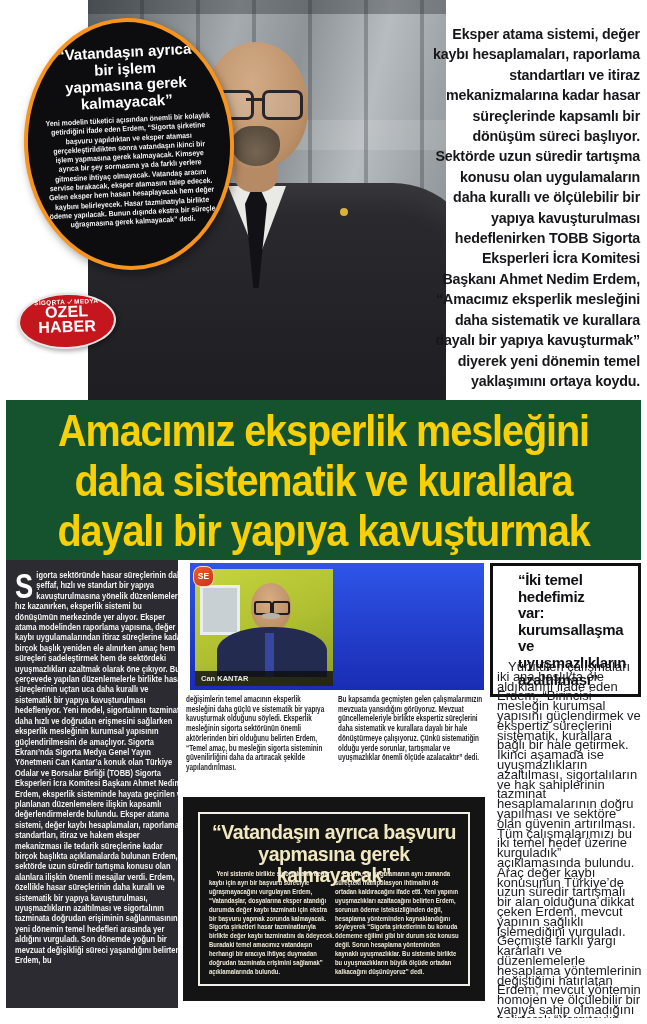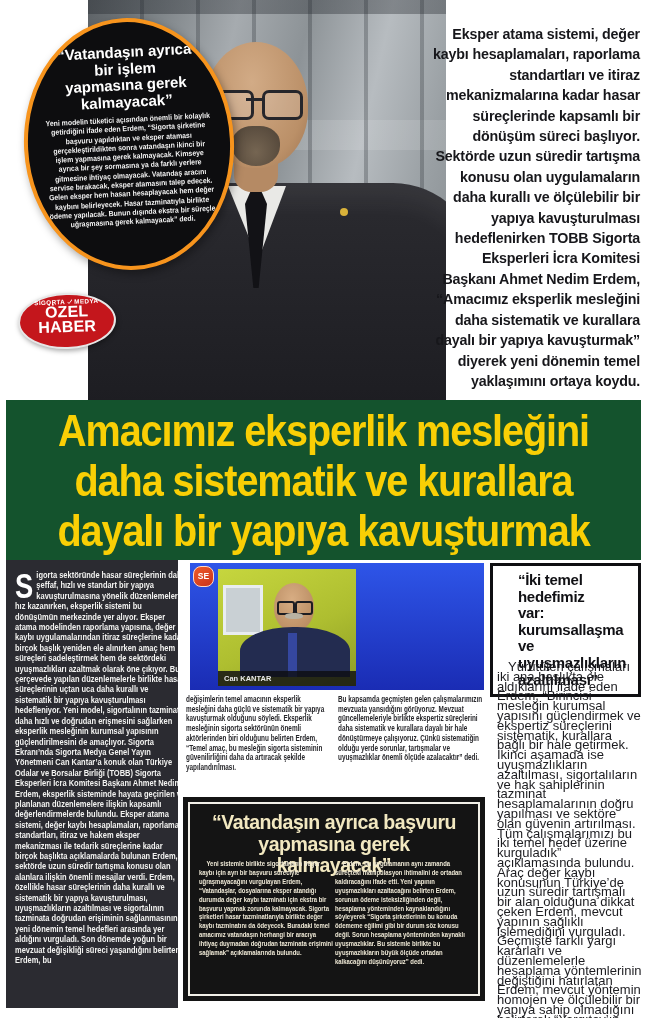--- a/index.html
+++ b/index.html
@@ -58,21 +58,21 @@
   .band-line{font-size:44px;line-height:50px;font-weight:900;color:#f9cf05;letter-spacing:-1.2px;white-space:nowrap;}
 
   
   .leftcol{left:6px;top:560px;width:172px;height:448px;background:#2b2b31;overflow:hidden;}
   .leftcol-in{position:absolute;left:9px;top:10px;width:128%;transform:scaleX(.78);transform-origin:left top;
     font-size:9.6px;line-height:10.4px;font-weight:700;color:#f3f3f1;text-align:left;}
   .dropcap{float:left;font-size:35px;line-height:29px;font-weight:800;padding:1px 4px 0 0;color:#ffffff;}
 
   
   .vcall{left:190px;top:563px;width:294px;height:127px;background:linear-gradient(180deg,#2e55e8,#1a2cb4);overflow:hidden;}
-  .vpanel{top:6px;height:117px;overflow:hidden;margin-left:23px;}
+  .vpanel{top:6px;height:117px;overflow:hidden;}
   .vpanel.l{left:5px;width:138px;background:linear-gradient(155deg,#c6d63e 0%,#aebe30 55%,#8c9c25 100%);}
   .vpanel.r{left:149px;width:140px;background:linear-gradient(150deg,#97835a 0%,#b6a178 40%,#70593a 85%);}
   .vframe{left:5px;top:16px;width:34px;height:44px;background:#c9d0d4;border:3px solid #e9edf0;}
   .vhead{width:40px;height:48px;border-radius:50% 50% 46% 46%;background:radial-gradient(ellipse at 45% 35%,#d8ad83,#b98c62 80%);}
   .vhead.k{left:56px;top:14px;} .vhead.e{left:52px;top:12px;}
   .vlens{top:18px;width:14px;height:10px;border:2px solid #1d1d22;border-radius:3px;}
   .vlens.a{left:3px;} .vlens.b{left:21px;}
   .vbeard{left:6px;top:28px;width:28px;height:18px;border-radius:40% 40% 50% 50%;background:#78705f;opacity:.85;}
   .vmust{left:11px;top:30px;width:18px;height:6px;border-radius:40%;background:#b9b2a2;}
   .vsuit-k{left:22px;top:58px;width:110px;height:50px;border-radius:48% 48% 0 0;background:#232c50;}
@@ -89,21 +89,21 @@
 
   
   .midcol{top:695px;height:98px;overflow:hidden;}
   .midcol.c1{left:186px;width:144px;}
   .midcol.c2{left:338px;width:146px;}
   .midcol-in{position:absolute;left:0;top:0;width:133%;transform:scaleX(.75);transform-origin:left top;
     font-size:8.5px;line-height:9.7px;font-weight:700;color:#26262a;}
 
   
   .qbox{left:183px;top:797px;width:302px;height:204px;background:#141414;z-index:5;box-sizing:border-box;
-    padding:5px;}
+    padding:15px;}
   .qbox-frame{width:100%;height:100%;border:2px solid #f2f0e8;box-sizing:border-box;overflow:hidden;position:relative;}
   .qbox-title{margin-top:7px;text-align:center;font-size:21px;line-height:21.5px;font-weight:900;
     color:#f2e8c0;transform:scaleX(.93);letter-spacing:-.5px;}
   .qbox-cols{position:absolute;left:9px;top:56px;right:7px;bottom:4px;display:flex;overflow:hidden;}
   .qcol{position:relative;width:50%;overflow:hidden;}
   .qcol-in{position:absolute;left:0;top:0;width:133%;transform:scaleX(.75);transform-origin:left top;
     font-size:7.9px;line-height:8.9px;font-weight:700;color:#efe9d6;text-indent:10px;}
 
   
   .rhead{left:490px;top:563px;width:151px;border:3px solid #0f0f12;box-sizing:border-box;padding:6px 25px;}

